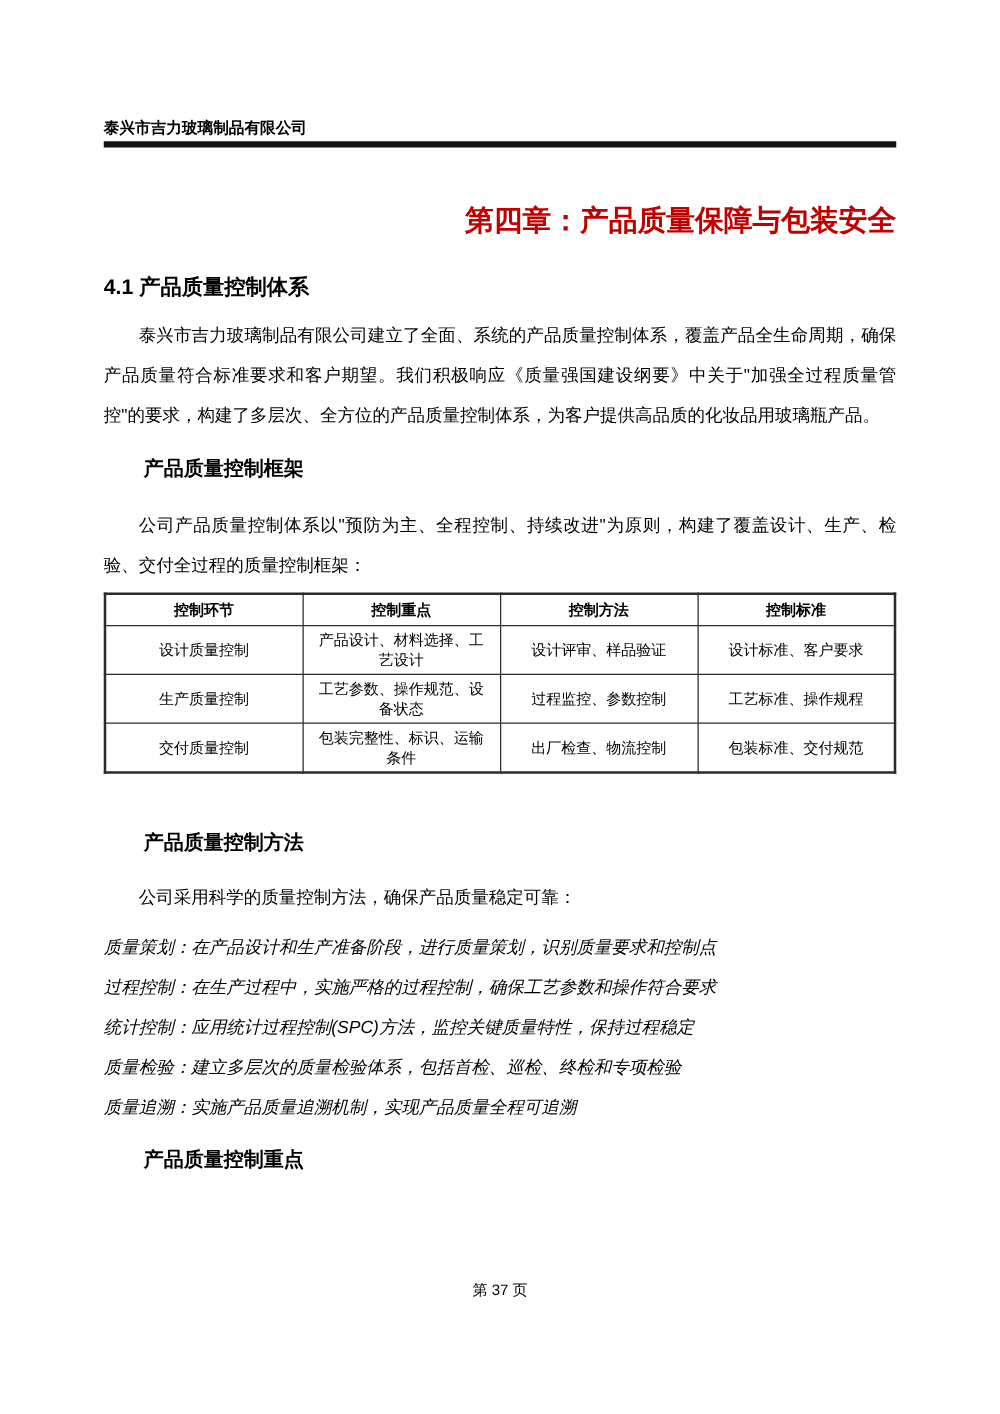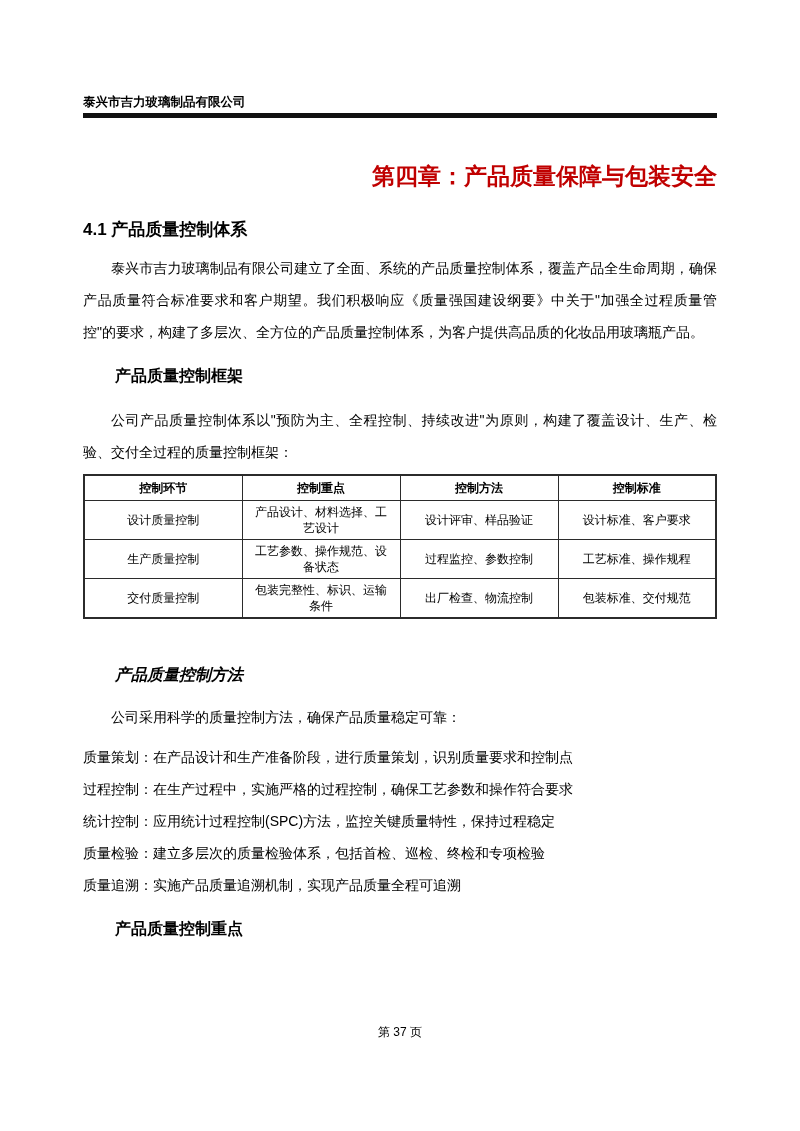--- a/index.html
+++ b/index.html
@@ -70,30 +70,31 @@
     border: 1px solid #2b2b2b;
     text-align: center;
     vertical-align: middle;
     padding: 3px 8px;
     line-height: 16px;
   }
   table.quality-table th {
     font-weight: bold;
     padding: 4px 8px;
   }
-  .h3-methods { margin-top: 44px; font-style: italic; }
+  .h3-methods { margin-top: 44px; }
   .para-intro { margin-top: 14px; }
   .method-list {
     margin-top: 8px;
     list-style: none;
   }
   .method-list li {
     font-size: 14px;
     line-height: 32px;
     text-align: justify;
+    font-style: italic;
   }
   .h3-keypoints { margin-top: 16px; }
   .doc-footer {
     position: absolute;
     left: 0; right: 0;
     bottom: 90px;
     text-align: center;
     font-size: 12px;
     color: #000;
   }

